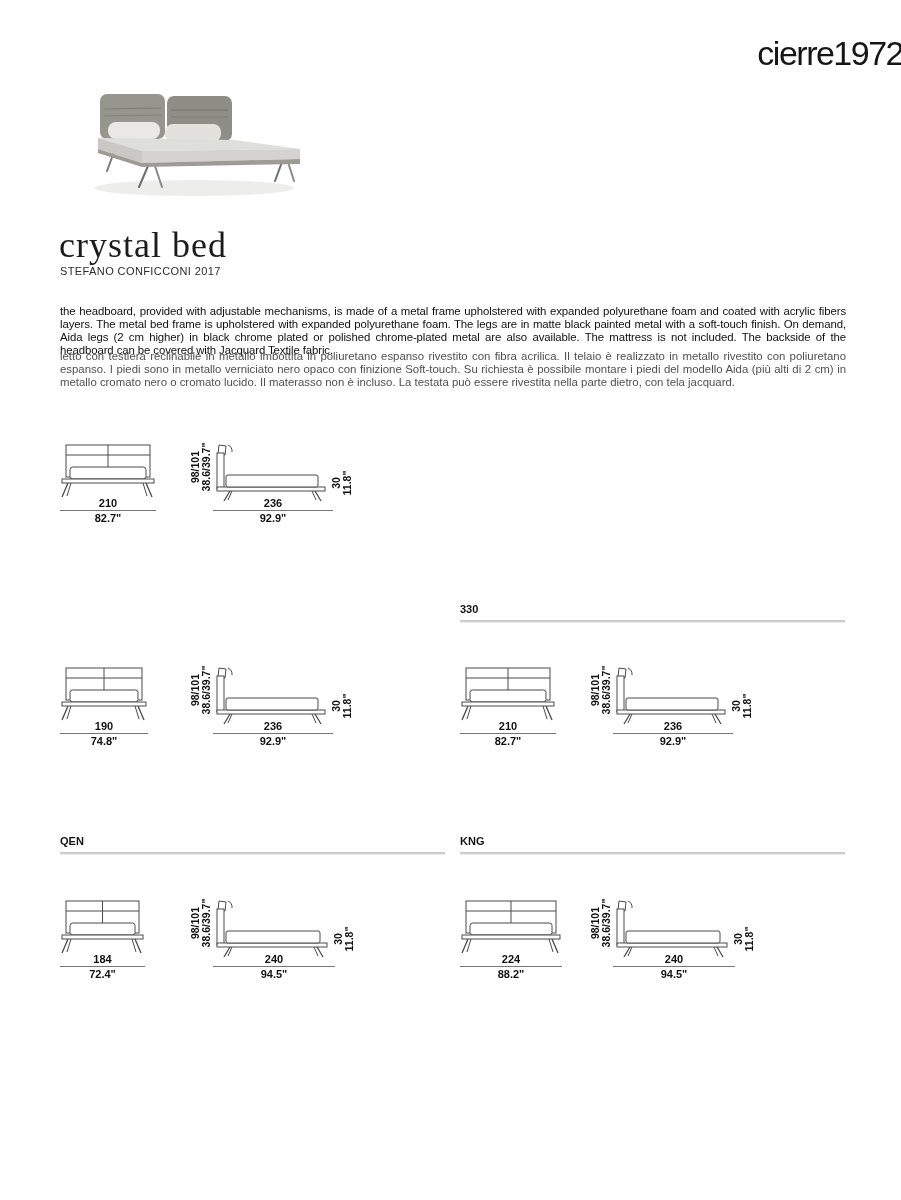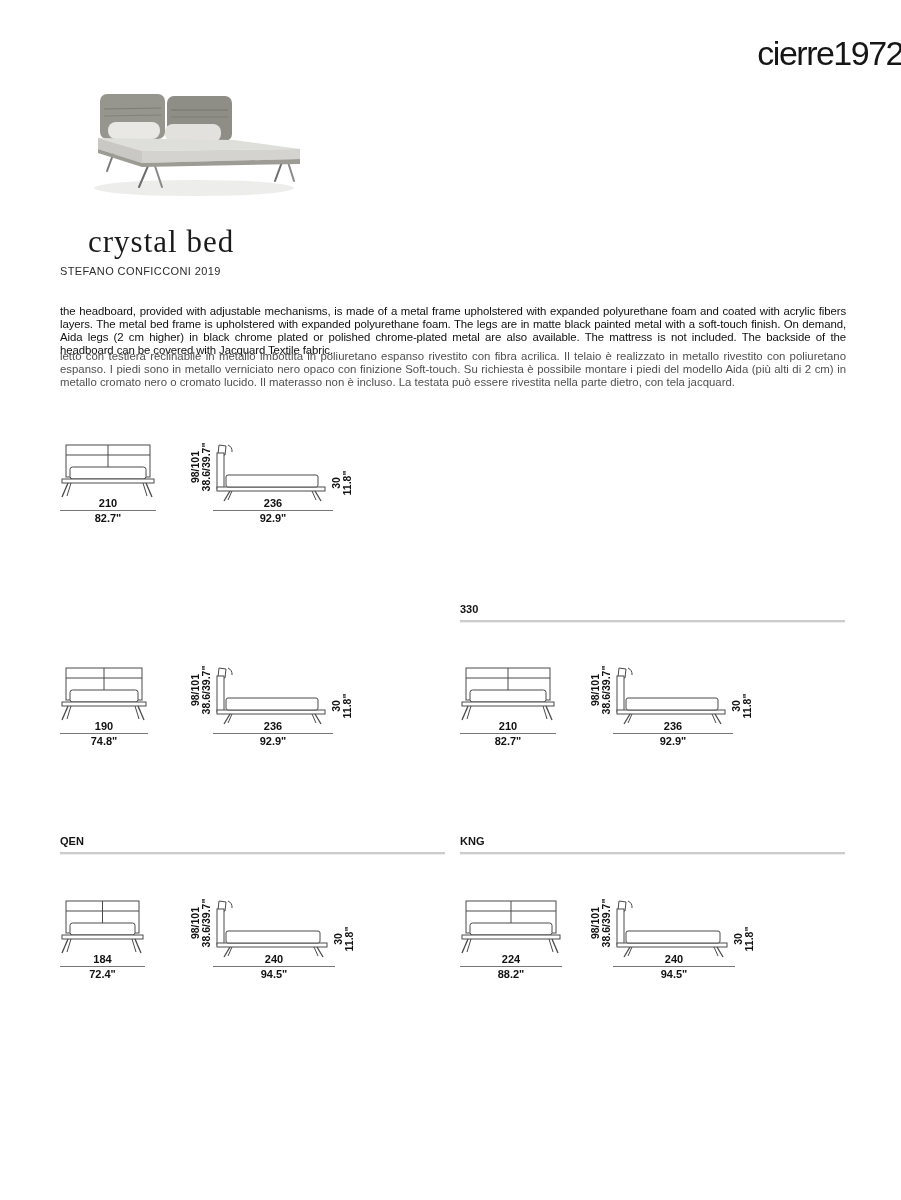--- a/index.html
+++ b/index.html
@@ -5,21 +5,21 @@
   html,body{margin:0;padding:0;background:#fff;}
   .page{position:relative;width:901px;height:1200px;background:#ffffff;
         font-family:"Liberation Sans",sans-serif;color:#111;overflow:hidden;padding-left:48px;}
 
   .logo{position:absolute;top:34px;right:46px;font-size:34px;letter-spacing:-1.5px;
         color:#161616;font-weight:400;}
 
   .photo{position:absolute;left:72px;top:86px;width:240px;height:118px;}
 
   .title{position:absolute;left:59px;top:224px;font-family:"Liberation Serif",serif;
-         font-size:31px;font-weight:400;color:#1b1b1b;letter-spacing:1px;margin-left:29px;}
+         font-size:36px;font-weight:400;color:#1b1b1b;letter-spacing:1px;}
   .designer{position:absolute;left:60px;top:265px;font-size:11px;color:#2b2b2b;
             letter-spacing:.4px;}
 
   .desc{position:absolute;left:60px;width:786px;font-size:11.4px;line-height:12.9px;
         text-align:justify;}
   .desc.en{top:294px;font-weight:normal;color:#0f0f0f;letter-spacing:-.1px;}
   .desc.it{top:339px;color:#4f4f4f;}
 
   .size-header{position:absolute;width:385px;}
   .size-label{font-size:11px;font-weight:bold;color:#131313;margin-bottom:5px;}
@@ -61,21 +61,21 @@
       <rect x="36" y="36" width="52" height="17" rx="8" fill="#e9e8e4"></rect>
       <rect x="93" y="38" width="56" height="18" rx="8" fill="#e2e1dd"></rect>
       <polygon points="26,52 162,54 228,63 70,65" fill="#dededb"></polygon>
       <polygon points="26,52 70,65 70,77 26,63" fill="#c9c8c4"></polygon>
       <polygon points="70,65 228,63 228,73 70,77" fill="#d4d3cf"></polygon>
       <polygon points="26,63 70,77 228,73 228,78 70,81 26,67" fill="#9d9c94"></polygon>
     </svg>
   </div>
 
   <div class="title">crystal bed</div>
-  <div class="designer">STEFANO CONFICCONI 2019</div>
+  <div class="designer">STEFANO CONFICCONI 2017</div>
 
   <p class="desc en">the headboard, provided with adjustable mechanisms, is made of a metal frame upholstered with expanded polyurethane foam and coated with acrylic fibers layers. The metal bed frame is upholstered with expanded polyurethane foam. The legs are in matte black painted metal with a soft-touch finish. On demand, Aida legs (2 cm higher) in black chrome plated or polished chrome-plated metal are also available. The mattress is not included. The backside of the headboard can be covered with Jacquard Textile fabric.</p>
   <p class="desc it">letto con testiera reclinabile in metallo imbottita in poliuretano espanso rivestito con fibra acrilica. Il telaio è realizzato in metallo rivestito con poliuretano espanso. I piedi sono in metallo verniciato nero opaco con finizione Soft-touch. Su richiesta è possibile montare i piedi del modello Aida (più alti di 2 cm) in metallo cromato nero o cromato lucido. Il materasso non è incluso. La testata può essere rivestita nella parte dietro, con tela jacquard.</p>
 
   <div class="size-header" style="left:460px;top:603px">
     <div class="size-label">330</div>
     <div class="size-rule"></div>
   </div>
   <div class="size-header" style="left:60px;top:835px">
     <div class="size-label">QEN</div>

